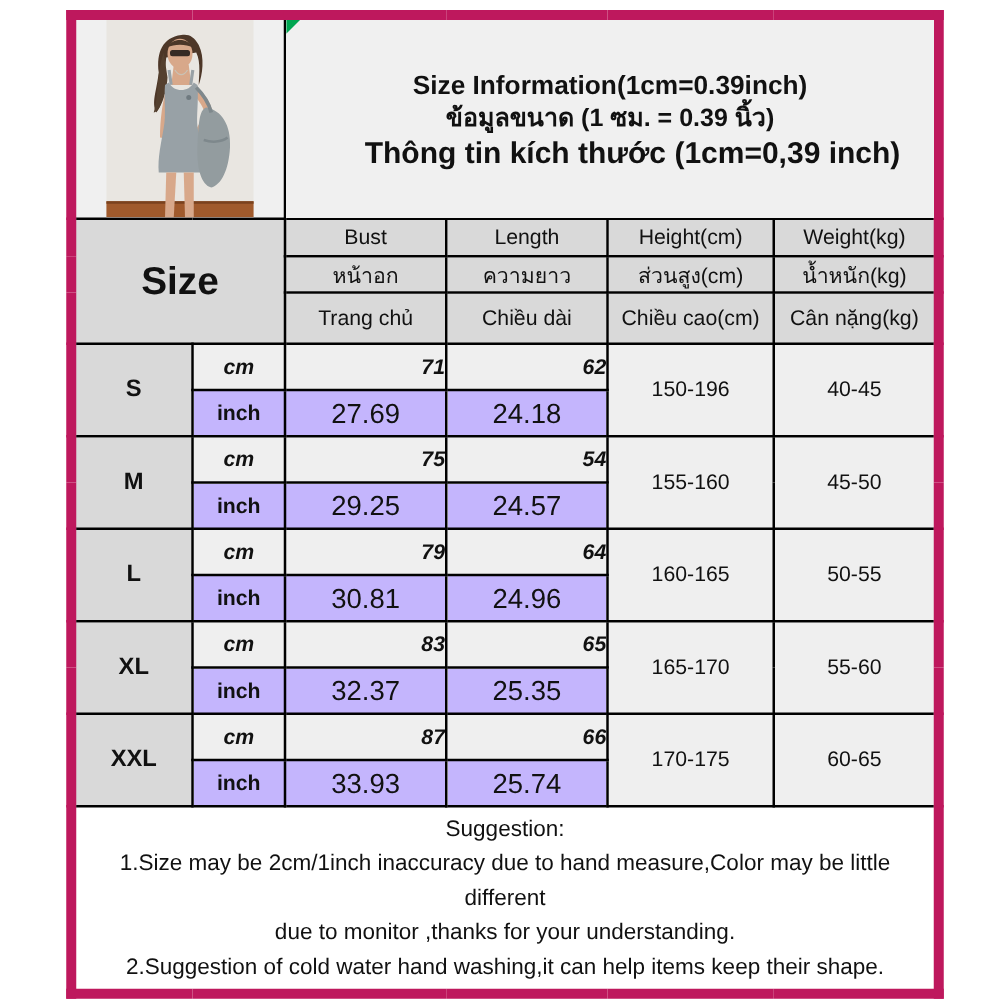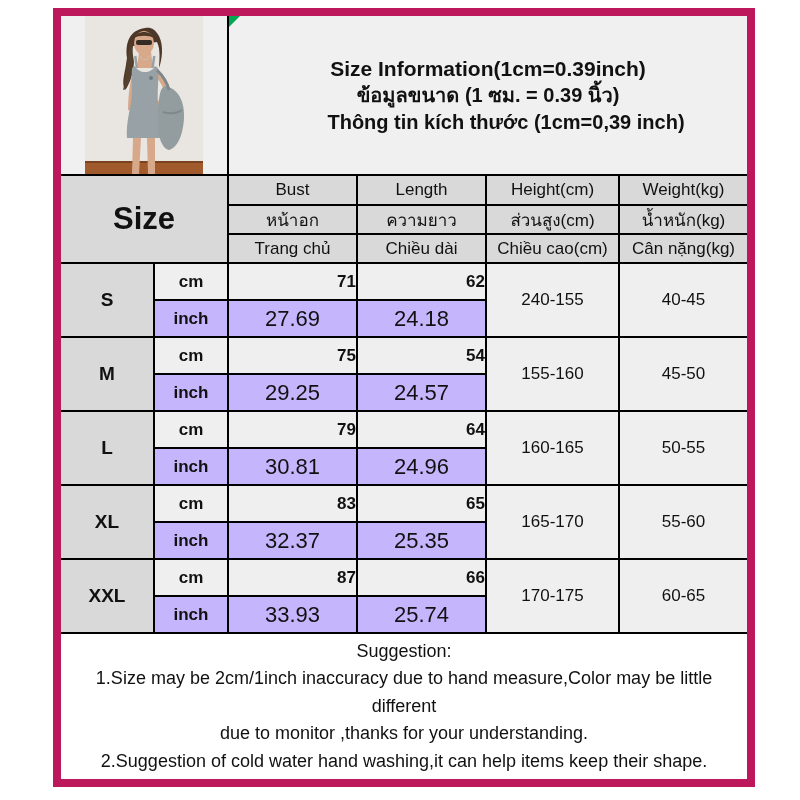--- a/index.html
+++ b/index.html
@@ -12,29 +12,29 @@
     width: 694px; table-layout: fixed;
     border-collapse: collapse;
     border: 8px solid #be185d;
   }
   table.size-table td { border: 2px solid #000; text-align: center; vertical-align: middle; overflow: hidden; }
 
   td.image-cell { background: #f0f0f0; padding: 0; }
   td.title-cell { background: #f0f0f0; position: relative; }
   .title-line-en { font-size: 21px; font-weight: bold; line-height: 27px; }
   .title-line-th { font-size: 20px; font-weight: bold; line-height: 27px; }
-  .title-line-vi { font-size: 20px; font-weight: bold; line-height: 27px; padding-left: 36px; }
+  .title-line-vi { font-size: 24px; font-weight: bold; line-height: 27px; padding-left: 36px; }
 
   td.size-corner-cell { background: #d9d9d9; font-size: 31px; font-weight: bold; }
   td.col-header { background: #d9d9d9; font-weight: normal; font-size: 17px; }
   td.col-header.vi { font-size: 17px; }
 
   td.size-label-cell { background: #d9d9d9; font-weight: bold; font-size: 19px; }
   td.unit-cell { font-weight: bold; font-size: 17px; }
-  tr.cm-row td.unit-cell, tr.cm-row td.value-cell { background: #efefef; }
+  tr.cm-row td.unit-cell, tr.cm-row td.value-cell { background: #efefef; font-style: italic; }
   tr.inch-row td.unit-cell, tr.inch-row td.value-cell { background: #c4b5fd; }
   td.value-cell.cm { font-weight: bold; font-size: 17px; text-align: right; }
   td.value-cell.inch { font-weight: normal; font-size: 22px; }
   td.range-cell { background: #efefef; font-weight: normal; font-size: 17px; }
 
   td.attention-cell {
     background: #ffffff; text-align: left; vertical-align: top;
     padding: 3px 4px; font-size: 18px; line-height: 27.5px; font-weight: normal;
   }
 
@@ -116,33 +116,33 @@
       <td class="col-header">Length</td>
       <td class="col-header">Height(cm)</td>
       <td class="col-header">Weight(kg)</td>
     </tr>
     <tr style="height:29px">
       <td class="col-header">หน้าอก</td>
       <td class="col-header">ความยาว</td>
       <td class="col-header">ส่วนสูง(cm)</td>
       <td class="col-header">น้ำหนัก(kg)</td>
     </tr>
-    <tr style="height:29px">
+    <tr style="height:41px">
       <td class="col-header vi">Trang chủ</td>
       <td class="col-header vi">Chiều dài</td>
       <td class="col-header vi">Chiều cao(cm)</td>
       <td class="col-header vi">Cân nặng(kg)</td>
     </tr>
 
     <tr class="cm-row" style="height:37px">
       <td class="size-label-cell" rowspan="2">S</td>
       <td class="unit-cell">cm</td>
       <td class="value-cell cm">71</td>
       <td class="value-cell cm">62</td>
-      <td class="range-cell" rowspan="2">240-155</td>
+      <td class="range-cell" rowspan="2">150-196</td>
       <td class="range-cell" rowspan="2">40-45</td>
     </tr>
     <tr class="inch-row" style="height:37px">
       <td class="unit-cell">inch</td>
       <td class="value-cell inch">27.69</td>
       <td class="value-cell inch">24.18</td>
     </tr>
 
     <tr class="cm-row" style="height:37px">
       <td class="size-label-cell" rowspan="2">M</td>

